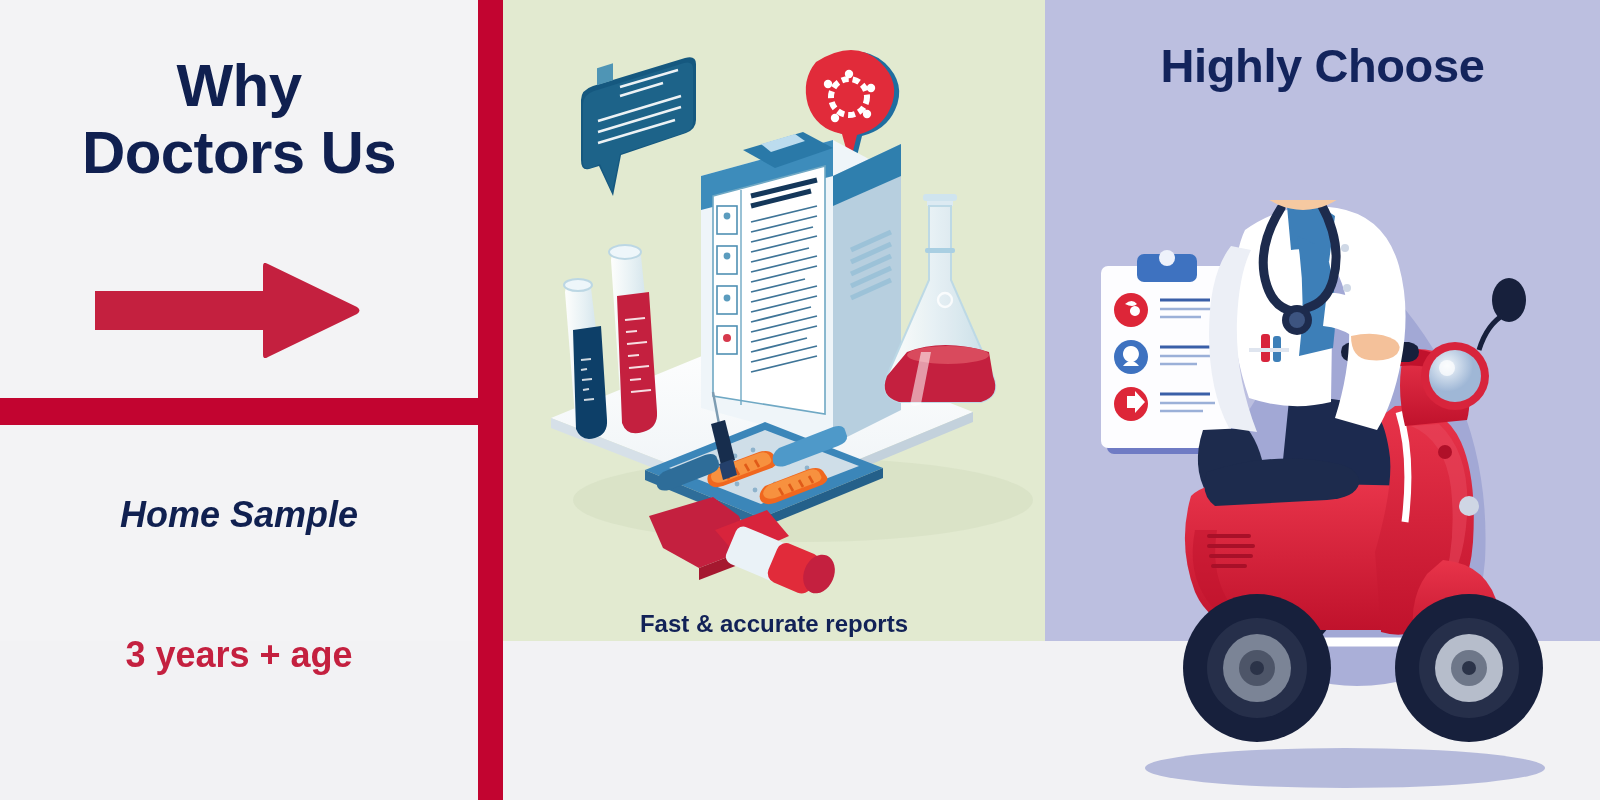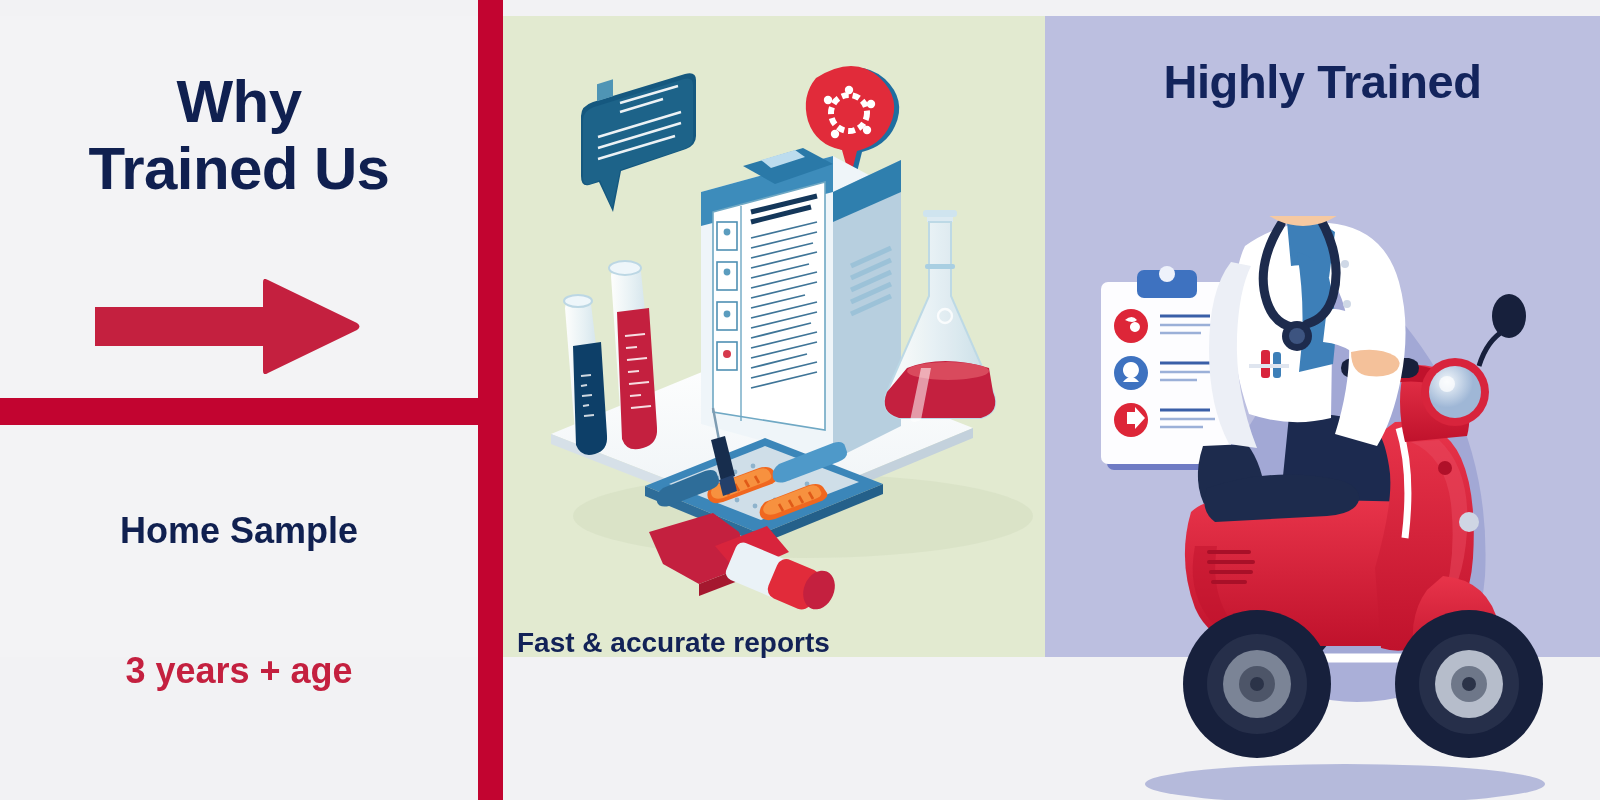--- a/index.html
+++ b/index.html
@@ -4,21 +4,21 @@
 <style>
   * { margin:0; padding:0; box-sizing:border-box; }
   html,body { width:1600px; height:800px; overflow:hidden; }
   body {
     font-family:"Liberation Sans", sans-serif;
     background:#f2f2f4;
   }
   .stage { position:relative; width:1600px; height:800px; overflow:hidden; }
 
   
-  .panel { position:absolute; top:16px; height:641px; }
+  .panel { position:absolute; top:0; height:641px; }
   #panel-left   { left:0;    width:503px;  background:#f3f3f5; }
   #panel-mid    { left:503px;width:542px;  background:#e2ead0; }
   #panel-right  { left:1045px;width:555px; background:#bcbfe0; }
 
   
   .rule { position:absolute; background:#c20430; }
   #rule-vertical   { left:478px; top:-4px; width:25px; height:808px; }
   #rule-horizontal { left:-6px;  top:398px; width:490px; height:27px; }
 
   
@@ -30,34 +30,34 @@
   }
   #why-choose-heading .ln { display:block; }
 
   #arrow-right-icon { position:absolute; left:95px; top:263px; width:265px; height:95px; }
 
   #home-sample-heading {
     position:absolute; left:0; top:492px; width:478px;
     text-align:center; color:#102050;
     font-size:36px; font-weight:bold; line-height:1.28;
   }
-  #home-sample-heading .ln { display:block; }
+  #home-sample-heading .ln { display:block;font-style:italic; }
 
   #age-note {
     position:absolute; left:0; top:634px; width:478px;
     text-align:center; color:#c4203f;
     font-size:36px; font-weight:bold;
   }
 
   
   #lab-illustration { position:absolute; left:0; top:0; width:542px; height:620px; }
   #reports-caption {
     position:absolute; left:14px; top:608px; width:514px;
-    color:#122257;
-    font-size:28px; font-weight:bold; line-height:1.34;
+    text-align:center; color:#122257;
+    font-size:24px; font-weight:bold; line-height:1.34;
   }
   #reports-caption .ln { display:block; }
 
   
   #staff-heading {
     position:absolute; left:0; top:38px; width:555px;
     text-align:center; color:#13245c;
     font-size:47px; font-weight:bold; line-height:1.2;
     letter-spacing:-0.4px;
   }
@@ -67,21 +67,21 @@
 </style>
 </head>
 <body>
 
 <div class="stage">
 
   <section class="panel" id="panel-left">
 
     <h1 id="why-choose-heading">
       <span class="ln">Why</span>
-      <span class="ln">Trained Us</span>
+      <span class="ln">Doctors Us</span>
     </h1>
 
     <svg id="arrow-right-icon" viewBox="0 0 265 95">
       <path d="M0 28 H168 V3 Q168 -2 173 1 L262 44 Q267 47.5 262 51 L173 94 Q168 97 168 92 V67 H0 Z" fill="#c4203f"></path>
     </svg>
 
     <h2 id="home-sample-heading">
       <span class="ln">Home Sample</span>
     </h2>
 
@@ -298,21 +298,21 @@
     </svg>
 
     <p id="reports-caption">
       <span class="ln">Fast &amp; accurate reports</span>
     </p>
   </section>
 
   <section class="panel" id="panel-right">
 
     <h2 id="staff-heading">
-      <span class="ln">Highly Trained</span>
+      <span class="ln">Highly Choose</span>
     </h2>
 
     <svg id="doctor-scooter-illustration" viewBox="0 0 555 600">
       <defs>
         <linearGradient id="redBody" x1="0" y1="0" x2="0" y2="1">
           <stop offset="0%" stop-color="#e8344a"></stop>
             <stop offset="100%" stop-color="#c0122c"></stop>
         </linearGradient>
         <radialGradient id="lampG" cx="35%" cy="30%">
           <stop offset="0%" stop-color="#f2f7fb"></stop>

